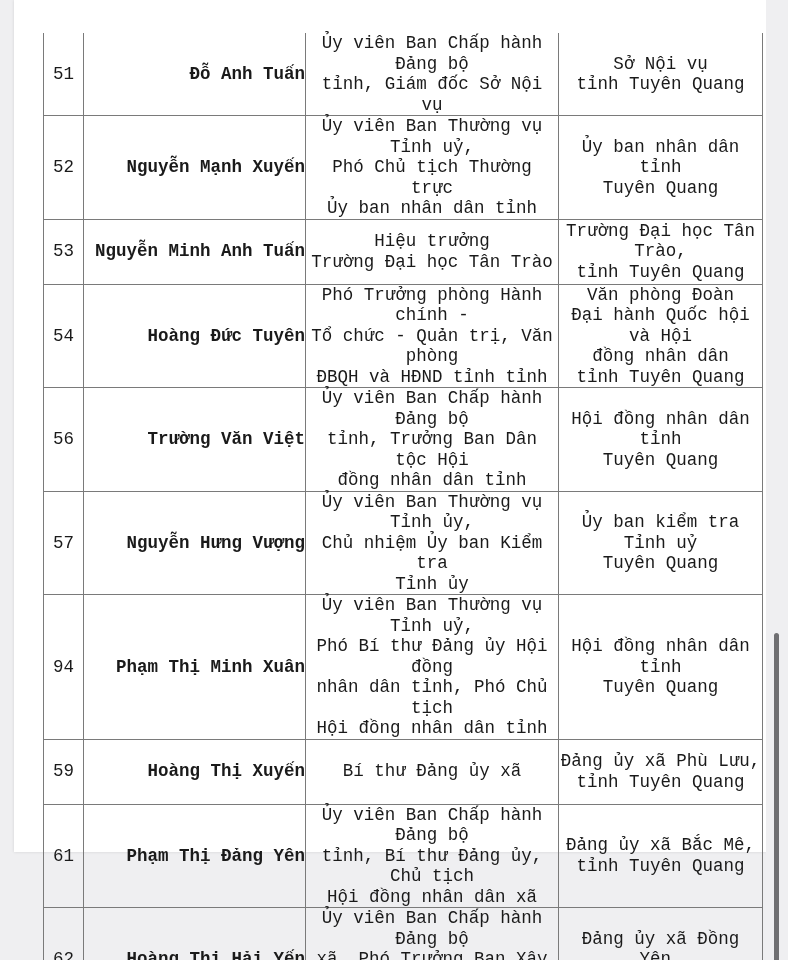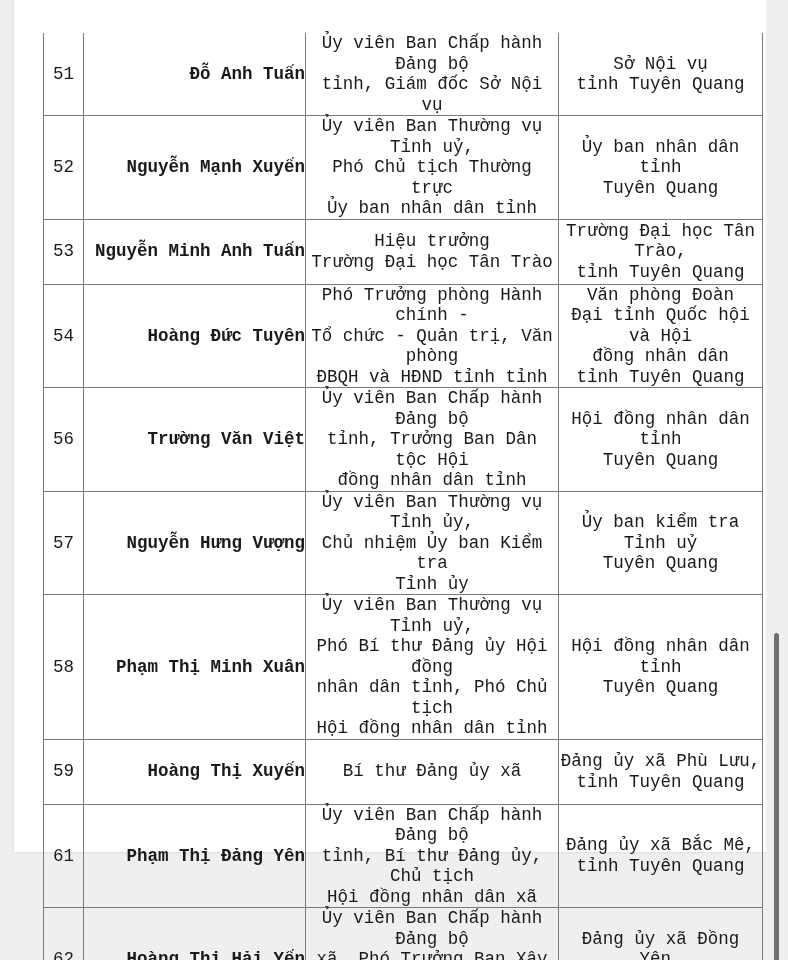--- a/index.html
+++ b/index.html
@@ -115,21 +115,21 @@
           <tr style="height: 96px;">
     <td class="c-no">54</td>
     <td class="c-name">Hoàng Đức Tuyên</td>
     <td class="c-pos">
               <span class="pos-line">Phó Trưởng phòng Hành chính -</span>
               <span class="pos-line">Tổ chức - Quản trị, Văn phòng</span>
               <span class="pos-line">ĐBQH và HĐND tỉnh tỉnh</span>
             </td>
     <td class="c-org">
               <span class="org-line">Văn phòng Đoàn</span>
-              <span class="org-line">Đại tỉnh Quốc hội và Hội</span>
+              <span class="org-line">Đại hành Quốc hội và Hội</span>
               <span class="org-line">đồng nhân dân</span>
               <span class="org-line">tỉnh Tuyên Quang</span>
             </td>
   </tr>
           <tr style="height: 79px;">
     <td class="c-no">56</td>
     <td class="c-name">Trường Văn Việt</td>
     <td class="c-pos">
               <span class="pos-line">Ủy viên Ban Chấp hành Đảng bộ</span>
               <span class="pos-line">tỉnh, Trưởng Ban Dân tộc Hội</span>
@@ -147,21 +147,21 @@
               <span class="pos-line">Ủy viên Ban Thường vụ Tỉnh ủy,</span>
               <span class="pos-line">Chủ nhiệm Ủy ban Kiểm tra</span>
               <span class="pos-line">Tỉnh ủy</span>
             </td>
     <td class="c-org">
               <span class="org-line">Ủy ban kiểm tra Tỉnh uỷ</span>
               <span class="org-line">Tuyên Quang</span>
             </td>
   </tr>
           <tr style="height: 100px;">
-    <td class="c-no">58</td>
+    <td class="c-no">94</td>
     <td class="c-name">Phạm Thị Minh Xuân</td>
     <td class="c-pos">
               <span class="pos-line">Ủy viên Ban Thường vụ Tỉnh uỷ,</span>
               <span class="pos-line">Phó Bí thư Đảng ủy Hội đồng</span>
               <span class="pos-line">nhân dân tỉnh, Phó Chủ tịch</span>
               <span class="pos-line">Hội đồng nhân dân tỉnh</span>
             </td>
     <td class="c-org">
               <span class="org-line">Hội đồng nhân dân tỉnh</span>
               <span class="org-line">Tuyên Quang</span>

